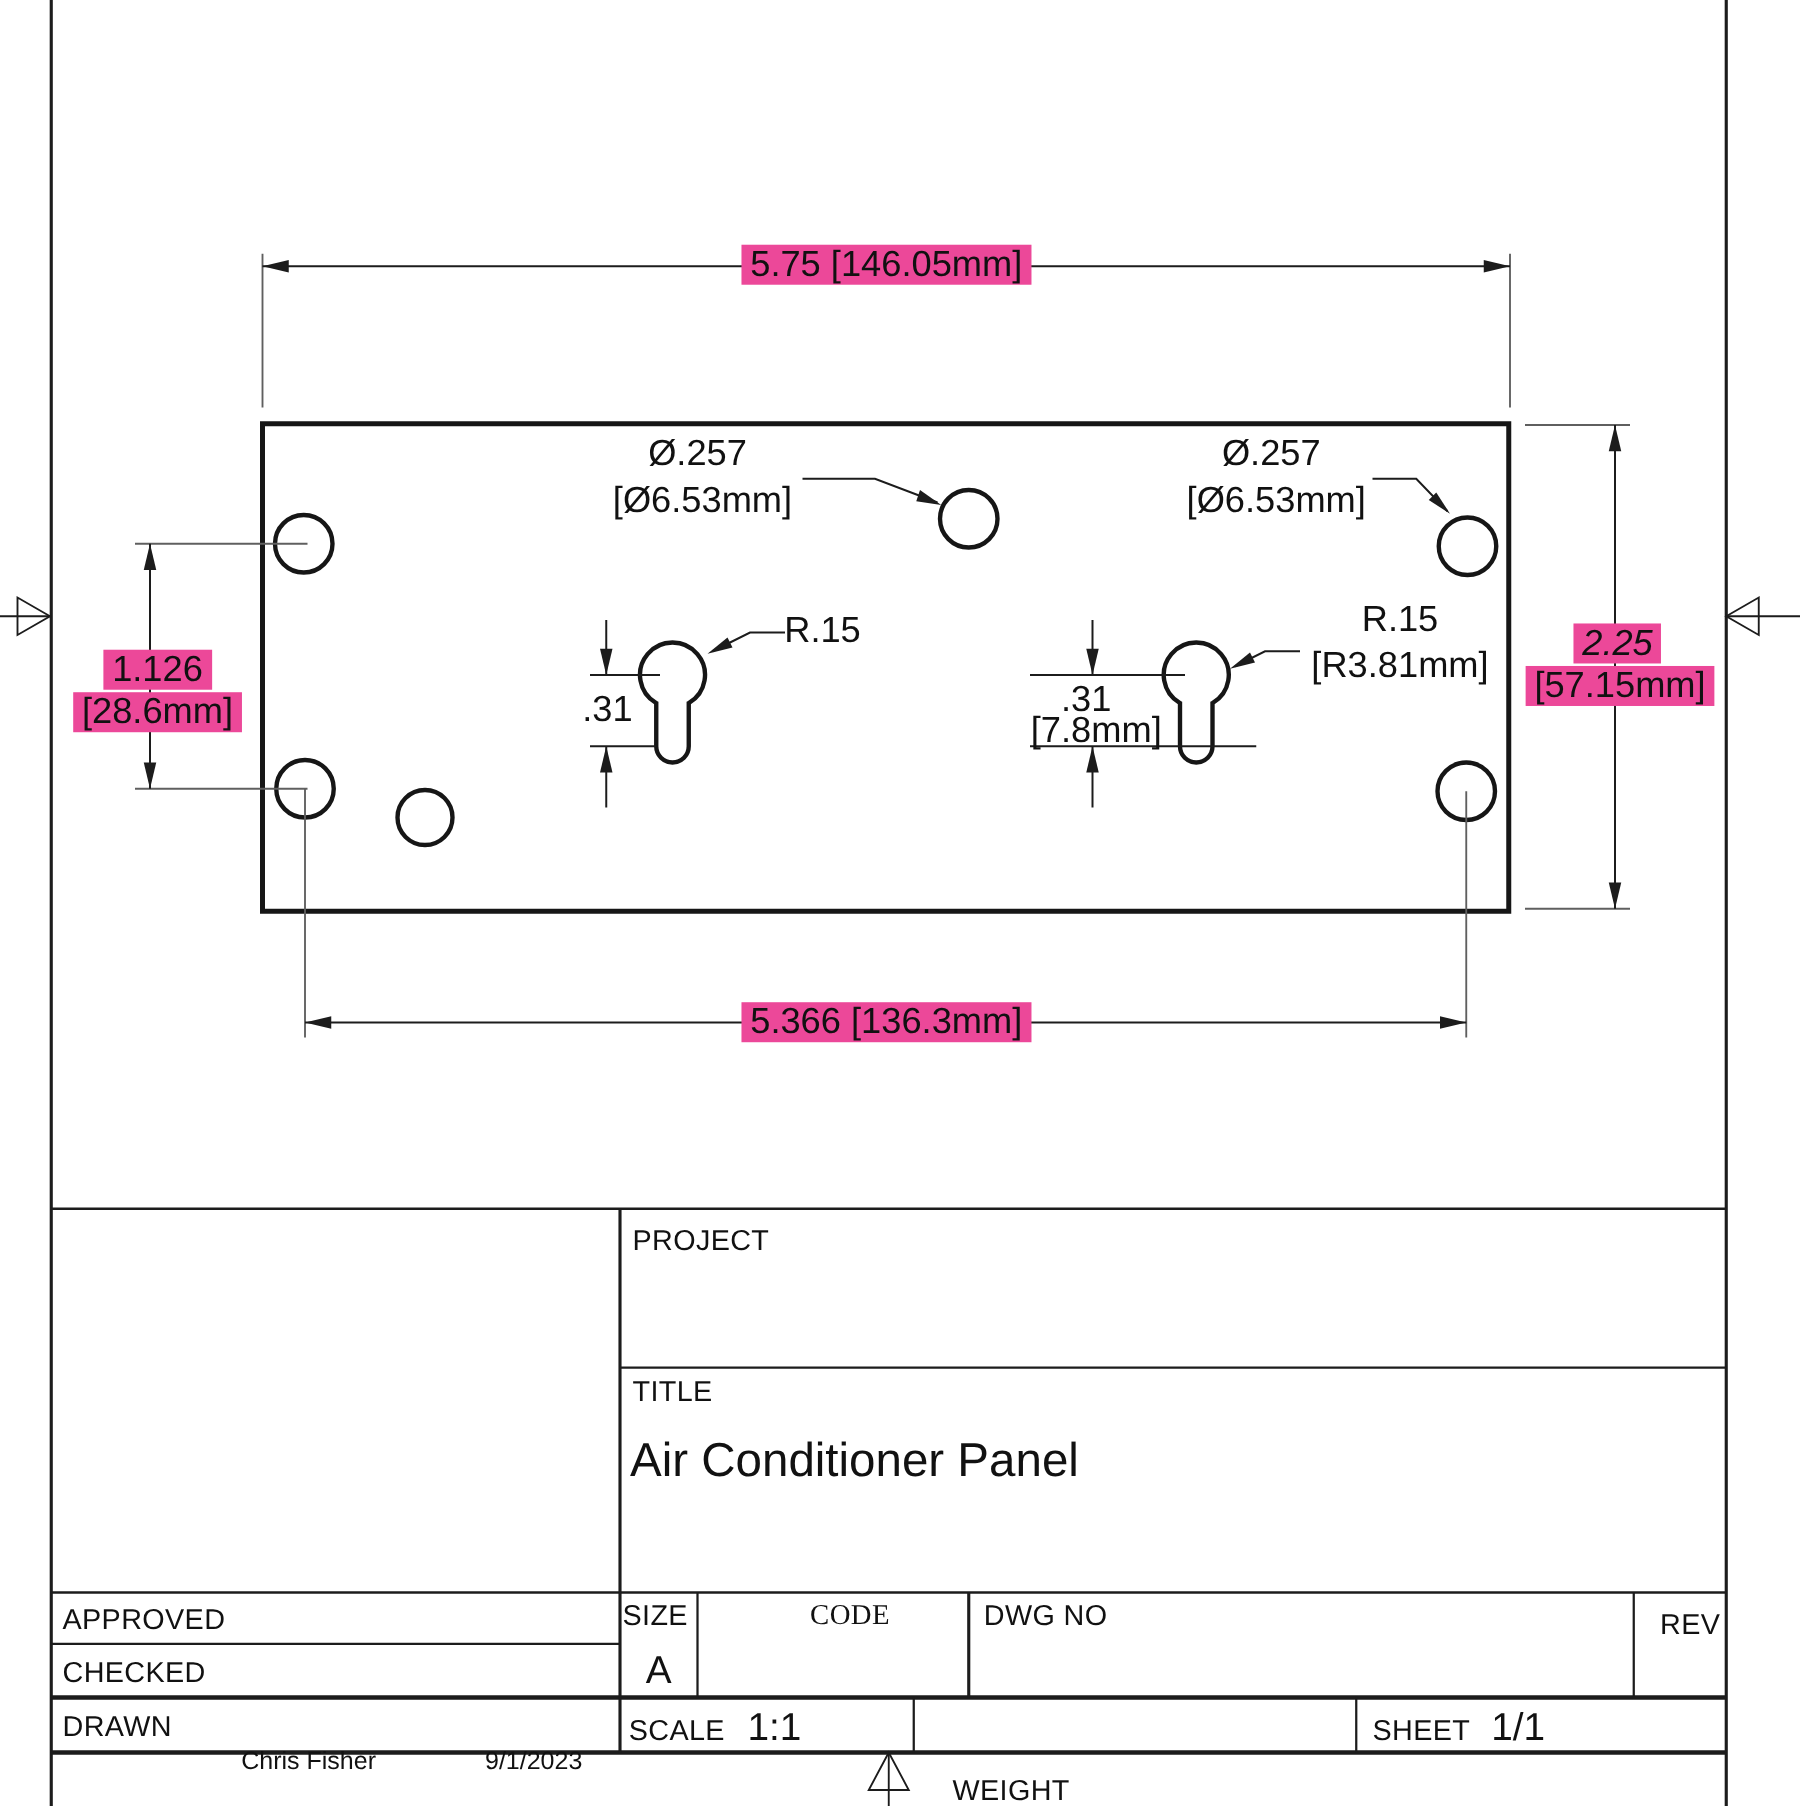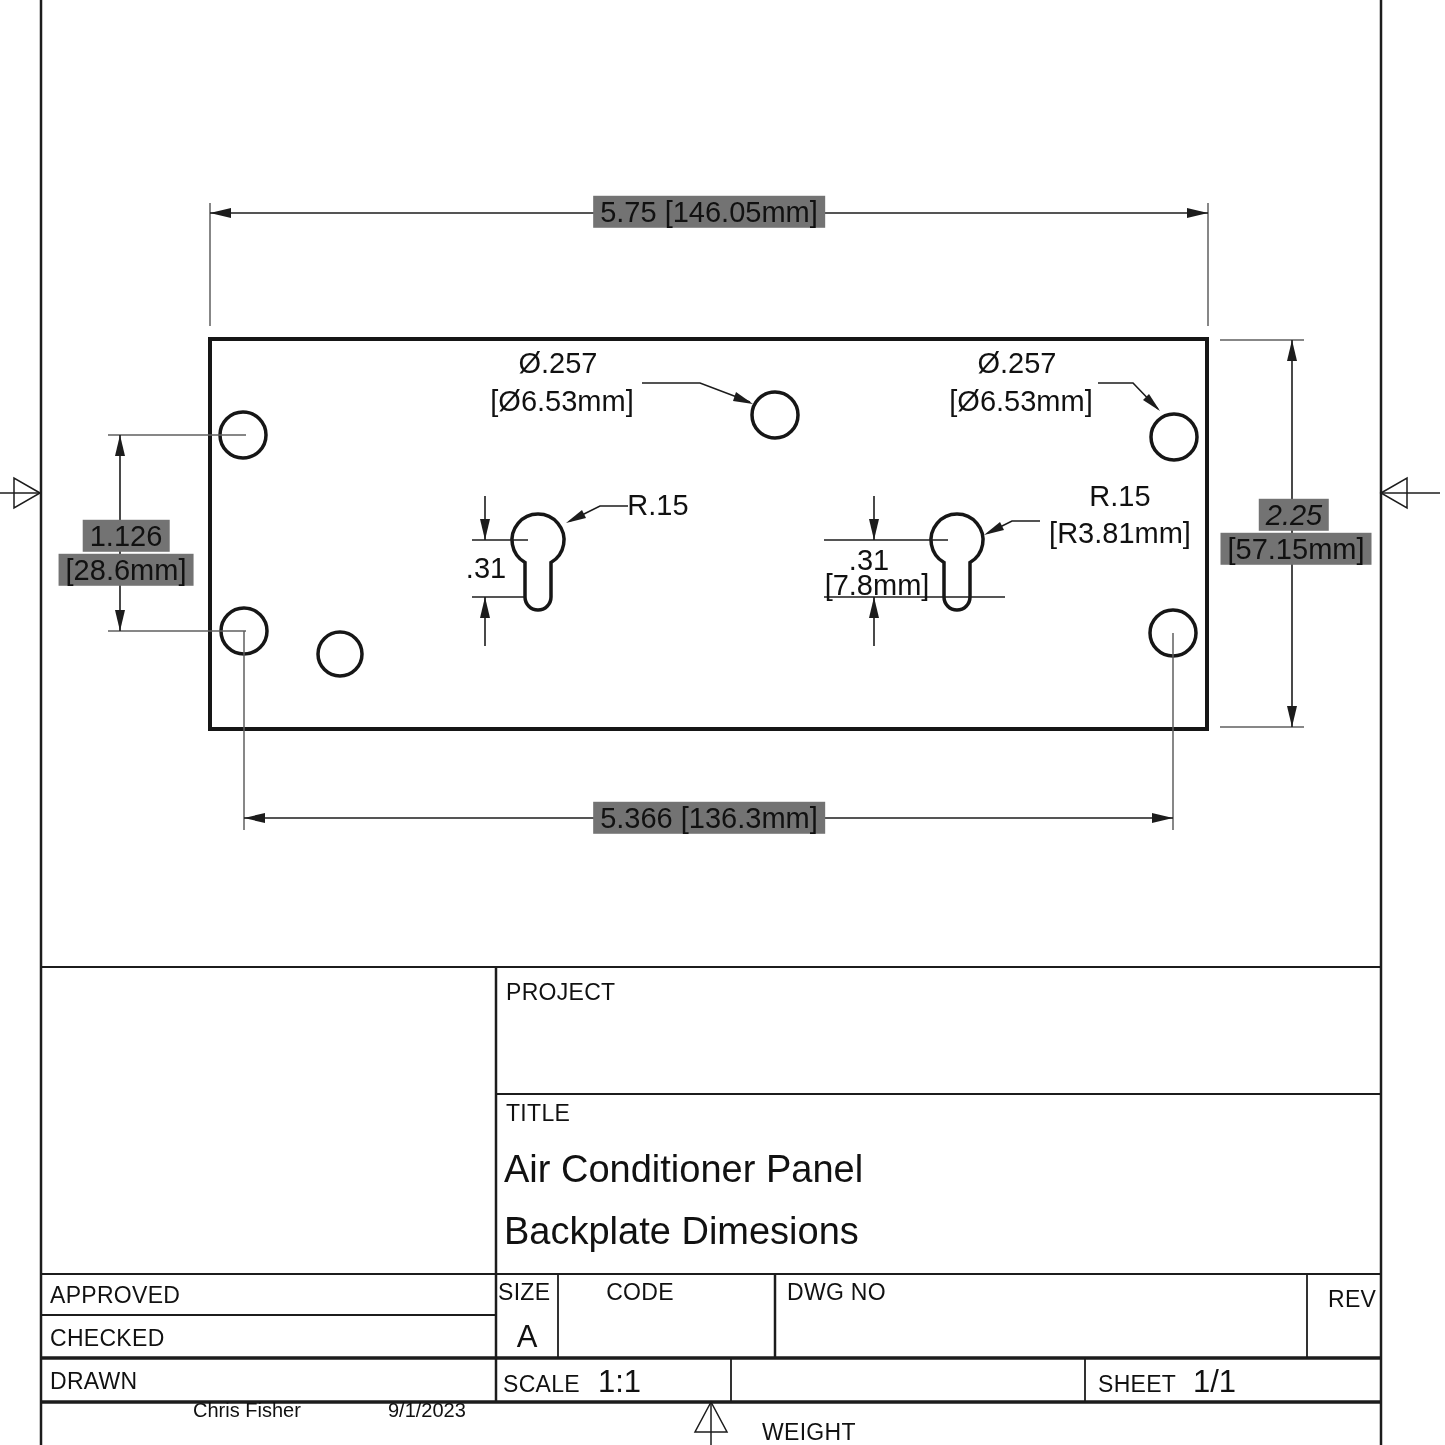--- a/index.html
+++ b/index.html
@@ -2,21 +2,21 @@
 <html><head>
 <meta charset="utf-8">
 <style>
   html,body{margin:0;padding:0;background:#fff;}
   .stage{position:relative;width:1445px;height:1445px;background:#fff;overflow:hidden;
          font-family:"Liberation Sans",sans-serif;color:#111;}
   .stage svg{position:absolute;left:0;top:0;}
   .t{position:absolute;white-space:nowrap;color:#111;line-height:1.05;}
   .c{transform:translate(-50%,-50%);text-align:center;}
   .l{transform:translateY(-50%);}
-  .bg{background:#737373;padding:1px 7px;}
+  .bg{background:#ec4899;padding:1px 7px;}
   .dim{font-size:29px;}
   .lbl{font-size:23px;letter-spacing:.3px;}
   .val{font-size:20px;margin-top:29px;}
   .med{font-size:31px;}
   .proj{font-size:50px;}
   .ttl{font-size:38px;}
 </style>
 </head>
 <body>
 
@@ -141,31 +141,30 @@
   <div class="t dim c" style="left:1120px;top:533px;">[R3.81mm]</div>
 
   <div class="t dim c" style="left:486px;top:568px;">.31</div>
   <div class="t dim c" style="left:869px;top:560px;">.31</div>
   <div class="t dim c" style="left:877px;top:585px;">[7.8mm]</div>
 
   <div class="t lbl l" style="left:506px;top:992px;">PROJECT</div>
 
   <div class="t lbl l" style="left:506px;top:1113px;">TITLE</div>
   <div class="t ttl l" style="left:504px;top:1170px;">Air Conditioner Panel</div>
-  <div class="t ttl l" style="left:504px;top:1232px;">Backplate Dimesions</div>
 
   <div class="t lbl l" style="left:50px;top:1295px;">APPROVED</div>
   <div class="t lbl l" style="left:50px;top:1338px;">CHECKED</div>
   <div class="t lbl l" style="left:50px;top:1381px;">DRAWN</div>
   <div class="t val l" style="left:193px;top:1381px;">Chris Fisher</div>
   <div class="t val l" style="left:388px;top:1381px;">9/1/2023</div>
 
   <div class="t lbl l" style="left:498px;top:1292px;">SIZE</div>
   <div class="t med c" style="left:527px;top:1337px;">A</div>
-  <div class="t lbl c" style="left:640px;top:1292px;">CODE</div>
+  <div class="t lbl c" style="left:680px;top:1292px;font-family:Liberation Serif, serif;">CODE</div>
   <div class="t lbl l" style="left:787px;top:1292px;">DWG NO</div>
   <div class="t lbl l" style="left:1328px;top:1299px;">REV</div>
 
   <div class="t lbl l" style="left:503px;top:1384px;">SCALE</div>
   <div class="t med l" style="left:598px;top:1382px;">1:1</div>
   <div class="t lbl l" style="left:742px;top:1432px;margin-left:20px;">WEIGHT</div>
   <div class="t lbl l" style="left:1098px;top:1384px;">SHEET</div>
   <div class="t med l" style="left:1193px;top:1382px;text-align:right;">1/1</div>
 
 </div>

